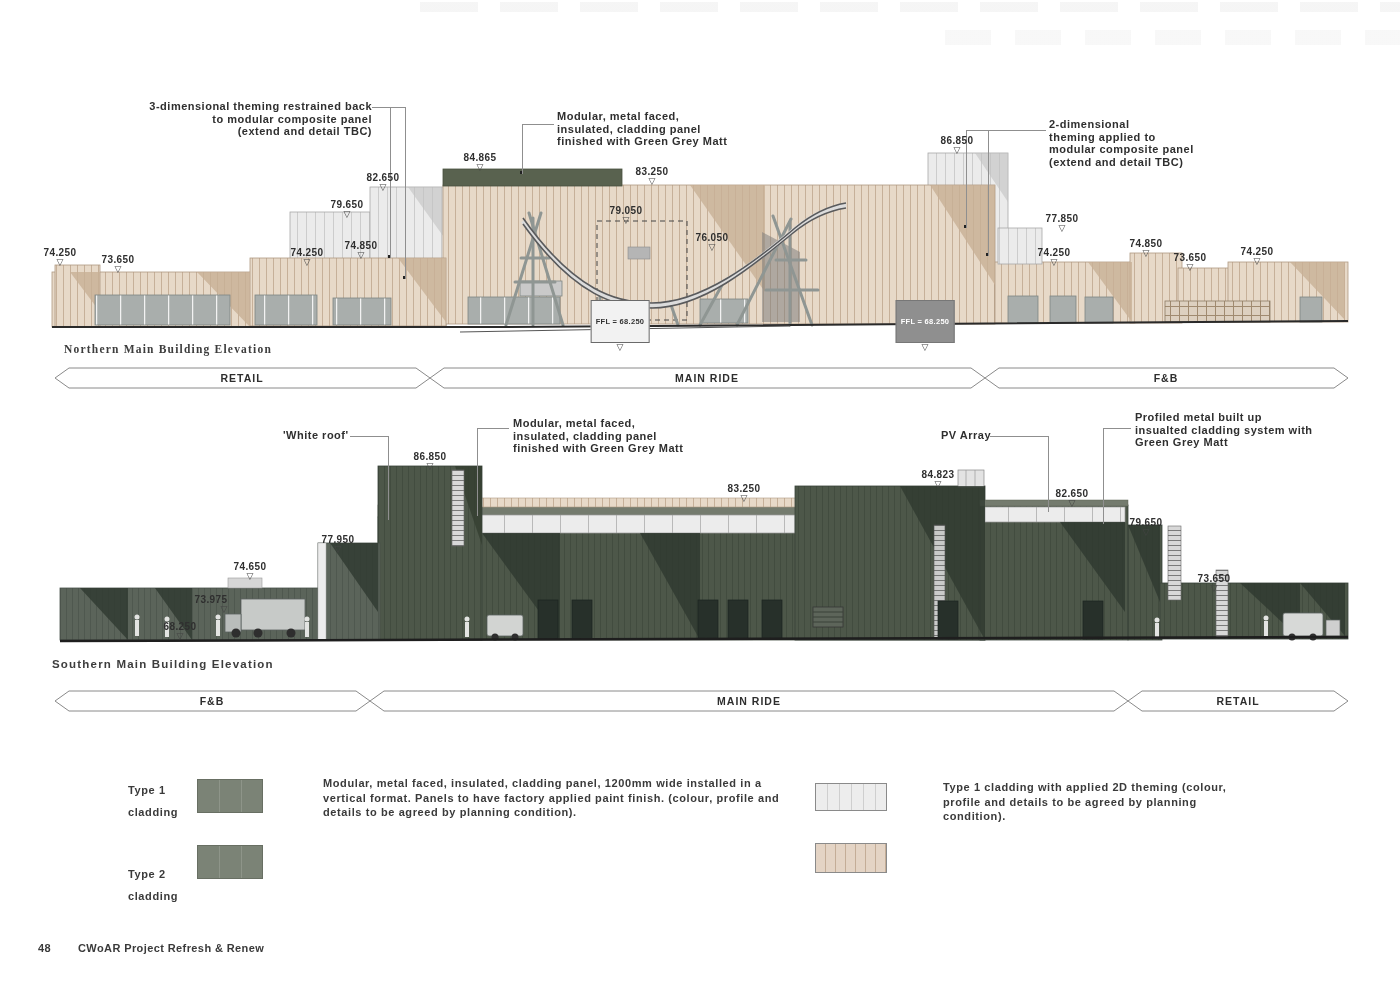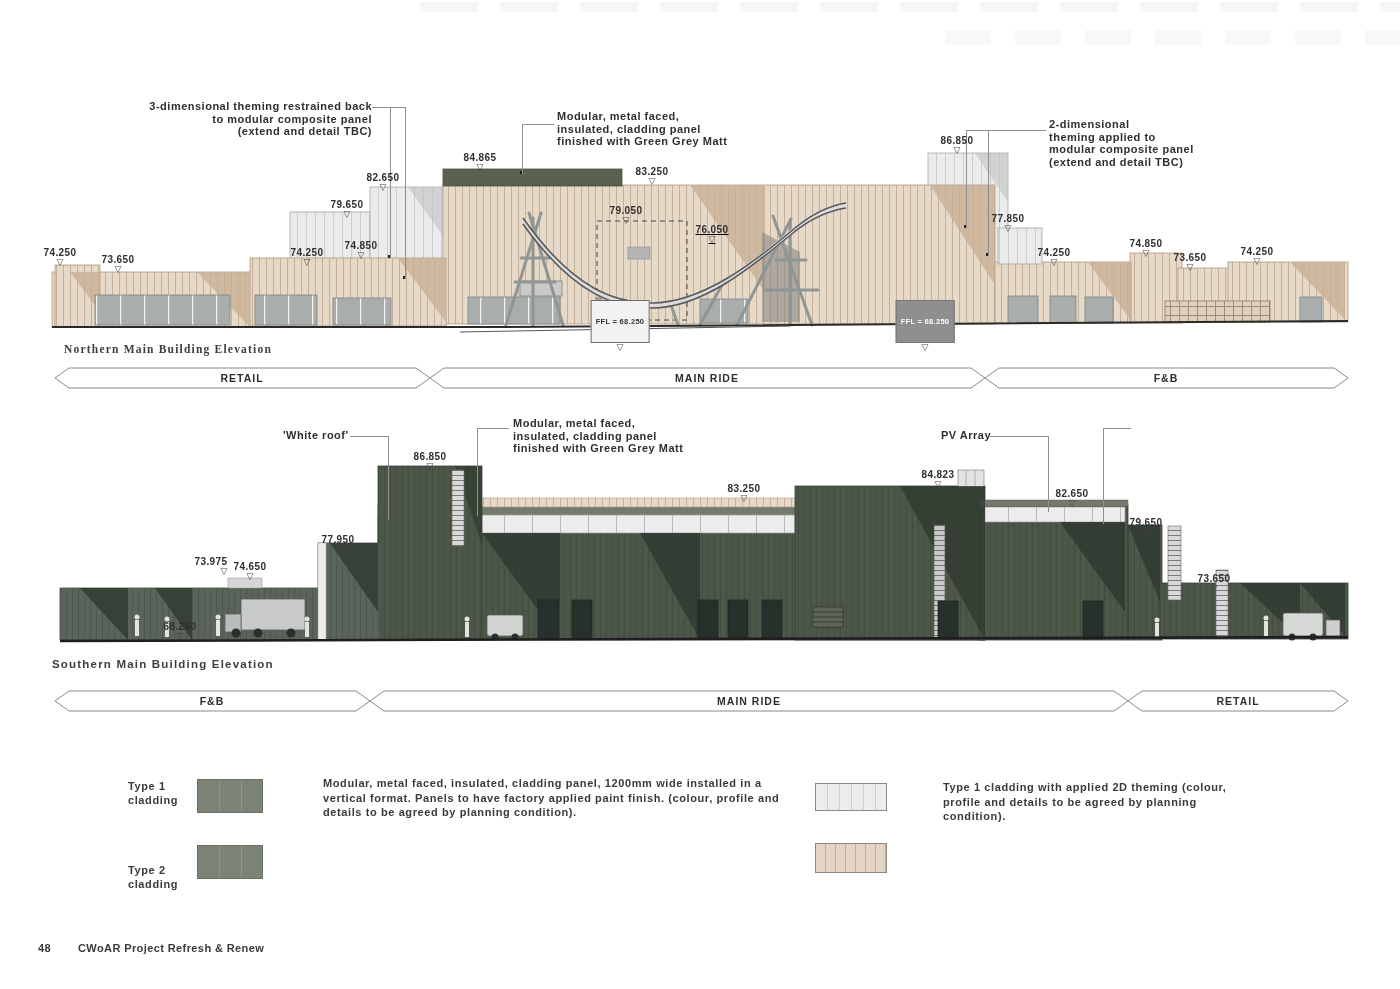--- a/index.html
+++ b/index.html
@@ -26,21 +26,21 @@
     align-items:center;z-index:6;}
   .ffl .box{font-size:7.5px;font-weight:700;letter-spacing:.3px;padding:16px 4px;
     border:1px solid #6a6a6a;white-space:nowrap;}
   .ffl.light .box{background:#f2f2f2;color:#333;}
   .ffl.dark .box{background:#8f8f8f;color:#ffffff;border-color:#777;}
   .ffl .lvl-tri{margin-top:1px;}
   .banner{position:absolute;left:0;z-index:5;}
   .zone-label{font-family:"Liberation Sans",sans-serif;font-size:10.5px;font-weight:600;
     letter-spacing:1px;fill:#2e2e2e;}
   .legend-label{position:absolute;font-size:11px;font-weight:700;letter-spacing:.6px;
-    color:#3a3a3a;line-height:14px;white-space:pre-line;z-index:5;}
+    color:#3a3a3a;line-height:22px;white-space:pre-line;z-index:5;}
   .legend-text{position:absolute;font-size:11px;font-weight:700;letter-spacing:.6px;
     color:#3a3a3a;line-height:14.5px;z-index:5;margin-left:48px;}
   .swatch{position:absolute;z-index:5;box-sizing:border-box;}
   .sw-green{width:66px;height:34px;background:#7b8376;border:1px solid #686f63;
     background-image:repeating-linear-gradient(90deg,transparent 0 21px,rgba(255,255,255,.14) 21px 22px);}
   .sw-grey{width:72px;height:28px;background:#ededed;border:1px solid #8a8a8a;
     background-image:repeating-linear-gradient(90deg,transparent 0 11px,#cfcfcf 11px 12px);}
   .sw-beige{width:72px;height:30px;background:#e4d4c5;border:1px solid #8a8a8a;
     background-image:repeating-linear-gradient(90deg,transparent 0 9px,#c4ad97 9px 10px);}
   .footer{position:absolute;top:942px;font-size:11px;font-weight:700;letter-spacing:.4px;
@@ -306,20 +306,23 @@
     <text class="zone-label" x="242" y="15" text-anchor="middle">RETAIL</text>
     <text class="zone-label" x="707" y="15" text-anchor="middle">MAIN RIDE</text>
     <text class="zone-label" x="1166" y="15" text-anchor="middle">F&amp;B</text>
   </svg>
 
   <div class="ann" style="left:283px;top:429px;width:120px;">'White roof'</div>
   <div class="ann" style="left:513px;top:417px;width:230px;">Modular,  metal faced,
 insulated, cladding panel
 finished with Green Grey Matt</div>
   <div class="ann" style="left:941px;top:429px;width:100px;">PV Array</div>
+  <div class="ann" style="left:1135px;top:411px;width:230px;">Profiled metal built up
+insualted cladding system with
+Green Grey Matt</div>
 
   <div class="lh" style="left:350px;top:436px;width:38px;"></div>
   <div class="lv" style="left:388px;top:436px;height:84px;"></div>
   <div class="lh" style="left:477px;top:428px;width:32px;"></div>
   <div class="lv" style="left:477px;top:428px;height:88px;"></div>
   <div class="lh" style="left:990px;top:436px;width:58px;"></div>
   <div class="lv" style="left:1048px;top:436px;height:76px;"></div>
   <div class="lh" style="left:1103px;top:428px;width:28px;"></div>
   <div class="lv" style="left:1103px;top:428px;height:96px;"></div>
 
@@ -364,29 +367,29 @@
         <span class="lvl-tri">▽</span>
       </div>
       <div class="level-marker" style="left: 652px; top: 166px;">
         <span class="lvl-txt">83.250</span>
         <span class="lvl-tri">▽</span>
       </div>
       <div class="level-marker" style="left: 626px; top: 205px;">
         <span class="lvl-txt">79.050</span>
         <span class="lvl-tri">▽</span>
       </div>
-      <div class="level-marker" style="left: 712px; top: 224px; text-decoration: underline;">
+      <div class="level-marker" style="left: 712px; top: 232px;">
         <span class="lvl-txt">76.050</span>
         <span class="lvl-tri">▽</span>
       </div>
       <div class="level-marker" style="left: 957px; top: 135px;">
         <span class="lvl-txt">86.850</span>
         <span class="lvl-tri">▽</span>
       </div>
-      <div class="level-marker" style="left: 1008px; top: 213px;">
+      <div class="level-marker" style="left: 1062px; top: 213px;">
         <span class="lvl-txt">77.850</span>
         <span class="lvl-tri">▽</span>
       </div>
       <div class="level-marker" style="left: 1054px; top: 247px;">
         <span class="lvl-txt">74.250</span>
         <span class="lvl-tri">▽</span>
       </div>
       <div class="level-marker" style="left: 1146px; top: 238px;">
         <span class="lvl-txt">74.850</span>
         <span class="lvl-tri">▽</span>
@@ -394,21 +397,21 @@
       <div class="level-marker" style="left: 1190px; top: 252px;">
         <span class="lvl-txt">73.650</span>
         <span class="lvl-tri">▽</span>
       </div>
       <div class="level-marker" style="left: 1257px; top: 246px;">
         <span class="lvl-txt">74.250</span>
         <span class="lvl-tri">▽</span>
       </div>
     </div>
   <div id="s-levels">
-      <div class="level-marker" style="left: 211px; top: 556px; align-items: flex-end;">
+      <div class="level-marker" style="left: 211px; top: 594px; align-items: flex-end;">
         <span class="lvl-txt">73.975</span>
         <span class="lvl-tri">▽</span>
       </div>
       <div class="level-marker" style="left: 250px; top: 561px;">
         <span class="lvl-txt">74.650</span>
         <span class="lvl-tri">▽</span>
       </div>
       <div class="level-marker" style="left: 338px; top: 534px;">
         <span class="lvl-txt">77.950</span>
         <span class="lvl-tri">▽</span>

